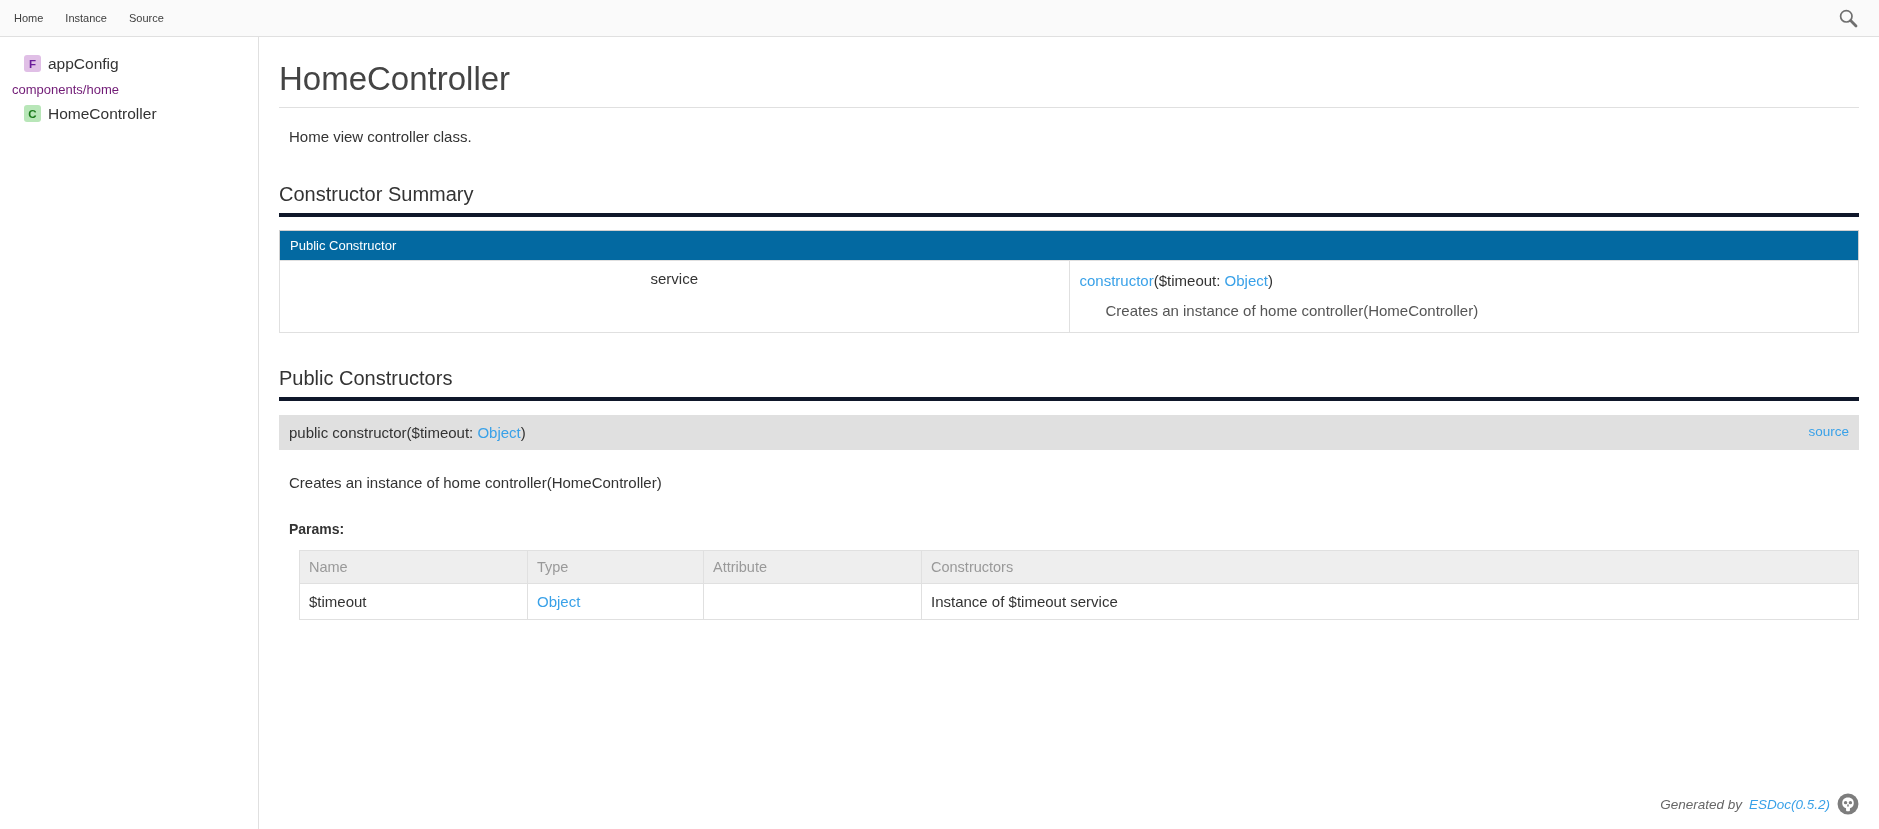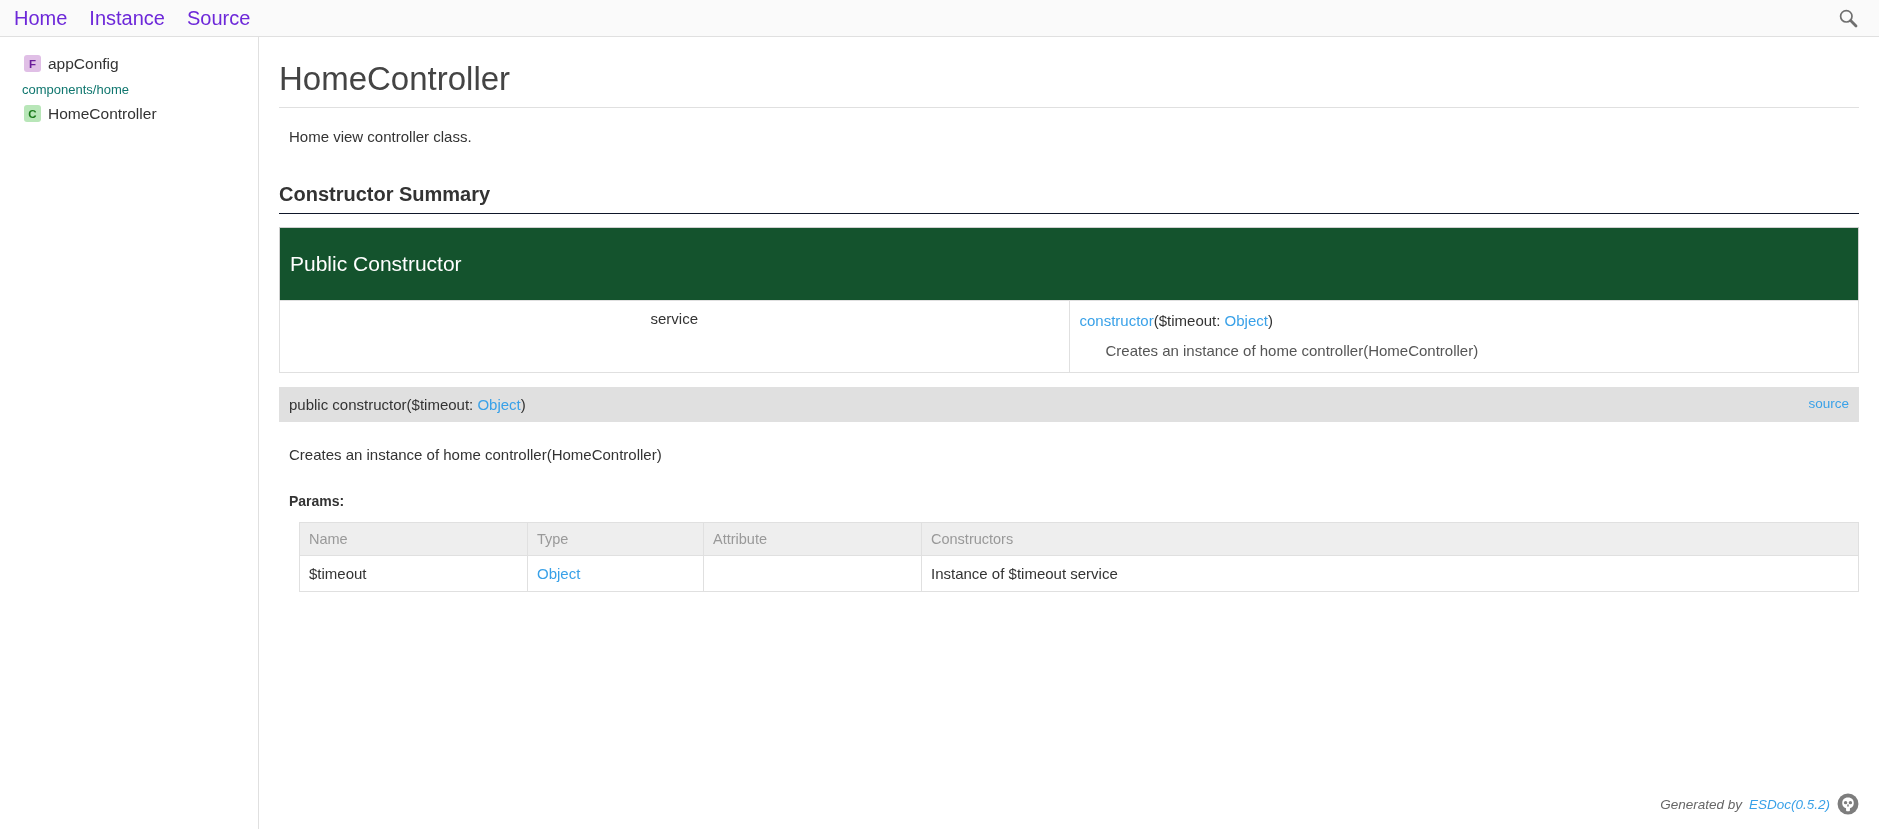--- a/index.html
+++ b/index.html
@@ -17,22 +17,22 @@
     height: 37px;
     background: #fafafa;
     border-bottom: 1px solid #e0e0e0;
     display: flex;
     align-items: center;
     padding: 0 14px 0 14px;
     position: relative;
   }
   .nav-links { display: flex; align-items: center; gap: 22px; }
   .nav-link {
-    font-size: 20px;
-    color: #6d28d9;
+    font-size: 11px;
+    color: #404040;
     text-decoration: none;
     line-height: 1;
     padding: 2px 0;
     cursor: pointer;
   }
   .search-btn {
     position: absolute;
     right: 18px;
     top: 50%;
     transform: translateY(-50%);
@@ -49,22 +49,22 @@
   .sidebar {
     width: 259px;
     min-width: 259px;
     border-right: 1px solid #e0e0e0;
     background: #ffffff;
     padding: 14px 0 0 0;
     overflow: hidden;
   }
   .nav-dir-path {
     font-size: 13px;
-    color: #0f766e;
-    padding: 6px 0 2px 22px;
+    color: #701a75;
+    padding: 6px 0 2px 12px;
     line-height: 1.3;
   }
   .kind-row {
     display: flex;
     align-items: center;
     padding: 3px 0 3px 24px;
     gap: 7px;
     cursor: pointer;
   }
   .kind-badge {
@@ -114,43 +114,43 @@
 
   .class-description {
     font-size: 15px;
     color: #333333;
     margin: 18px 0 0 10px;
     line-height: 1.5;
   }
 
   h2.section-title {
     font-size: 20px;
-    font-weight: bold;
+    font-weight: normal;
     color: #333333;
     margin: 33px 0 0 0;
     padding: 0 0 7px 0;
-    border-bottom: 1px solid #0f172a;
+    border-bottom: 4px solid #0f172a;
     line-height: 1.2;
   }
 
   
   table.summary {
     width: 100%;
     border-collapse: collapse;
     margin-top: 13px;
     border: 1px solid #d0d0d0;
     table-layout: fixed;
   }
   table.summary thead th {
-    background: #14532d;
+    background: #0369a1;
     color: #ffffff;
-    font-size: 21px;
+    font-size: 13px;
     font-weight: normal;
     text-align: left;
-    padding: 24px 10px;
+    padding: 7px 10px;
     border: none;
   }
   table.summary td {
     border: 1px solid #e0e0e0;
     padding: 9px 10px;
     font-size: 15px;
     vertical-align: top;
     color: #333333;
     background: #ffffff;
   }
@@ -297,20 +297,21 @@
         <tr>
           <td class="access-col">service</td>
           <td>
             <div class="sig-line"><a class="member-link">constructor</a><span>(</span><span>$timeout: </span><a class="type-link">Object</a><span>)</span></div>
             <div class="sig-desc">Creates an instance of home controller(HomeController)</div>
           </td>
         </tr>
       </tbody>
     </table>
 
+    <h2 class="section-title">Public Constructors</h2>
 
     <div class="detail-block">
       <div class="detail-header">
         <span class="sig"><span>public constructor($timeout: </span><a class="type-link">Object</a><span>)</span></span>
         <a class="src-link right-src">source</a>
       </div>
 
       <div class="detail-desc">Creates an instance of home controller(HomeController)</div>
 
       <div class="params-label">Params:</div>

